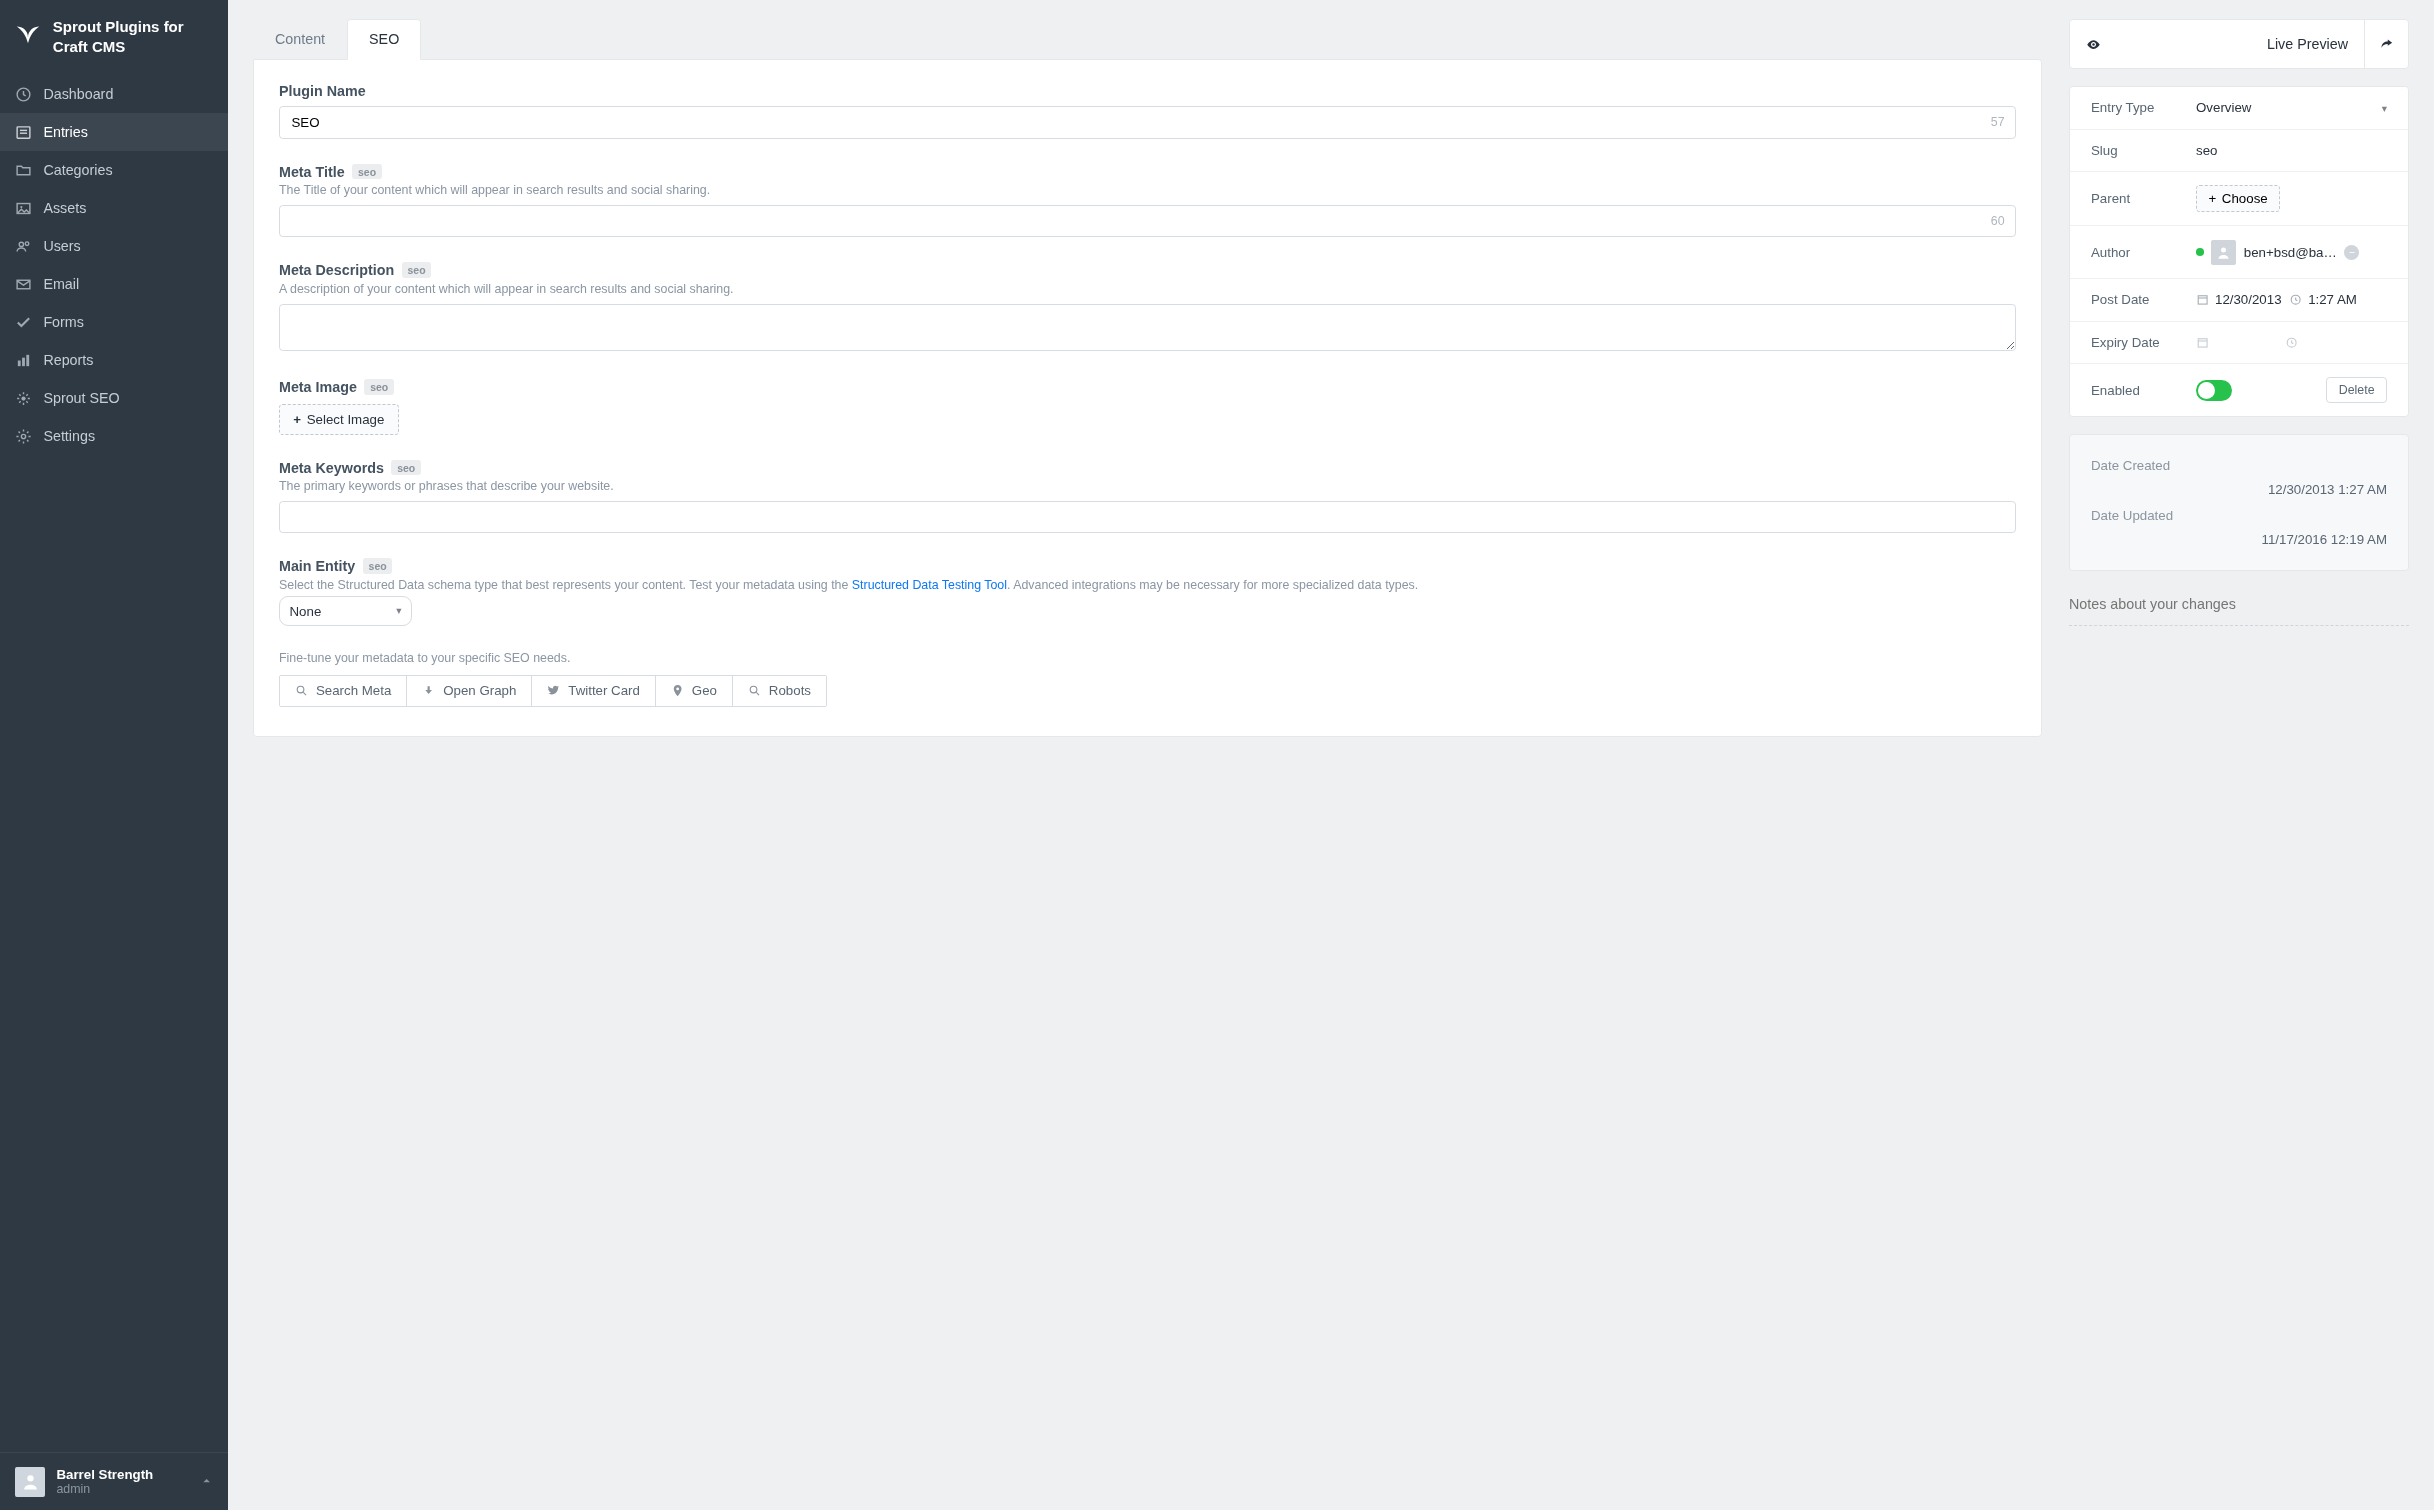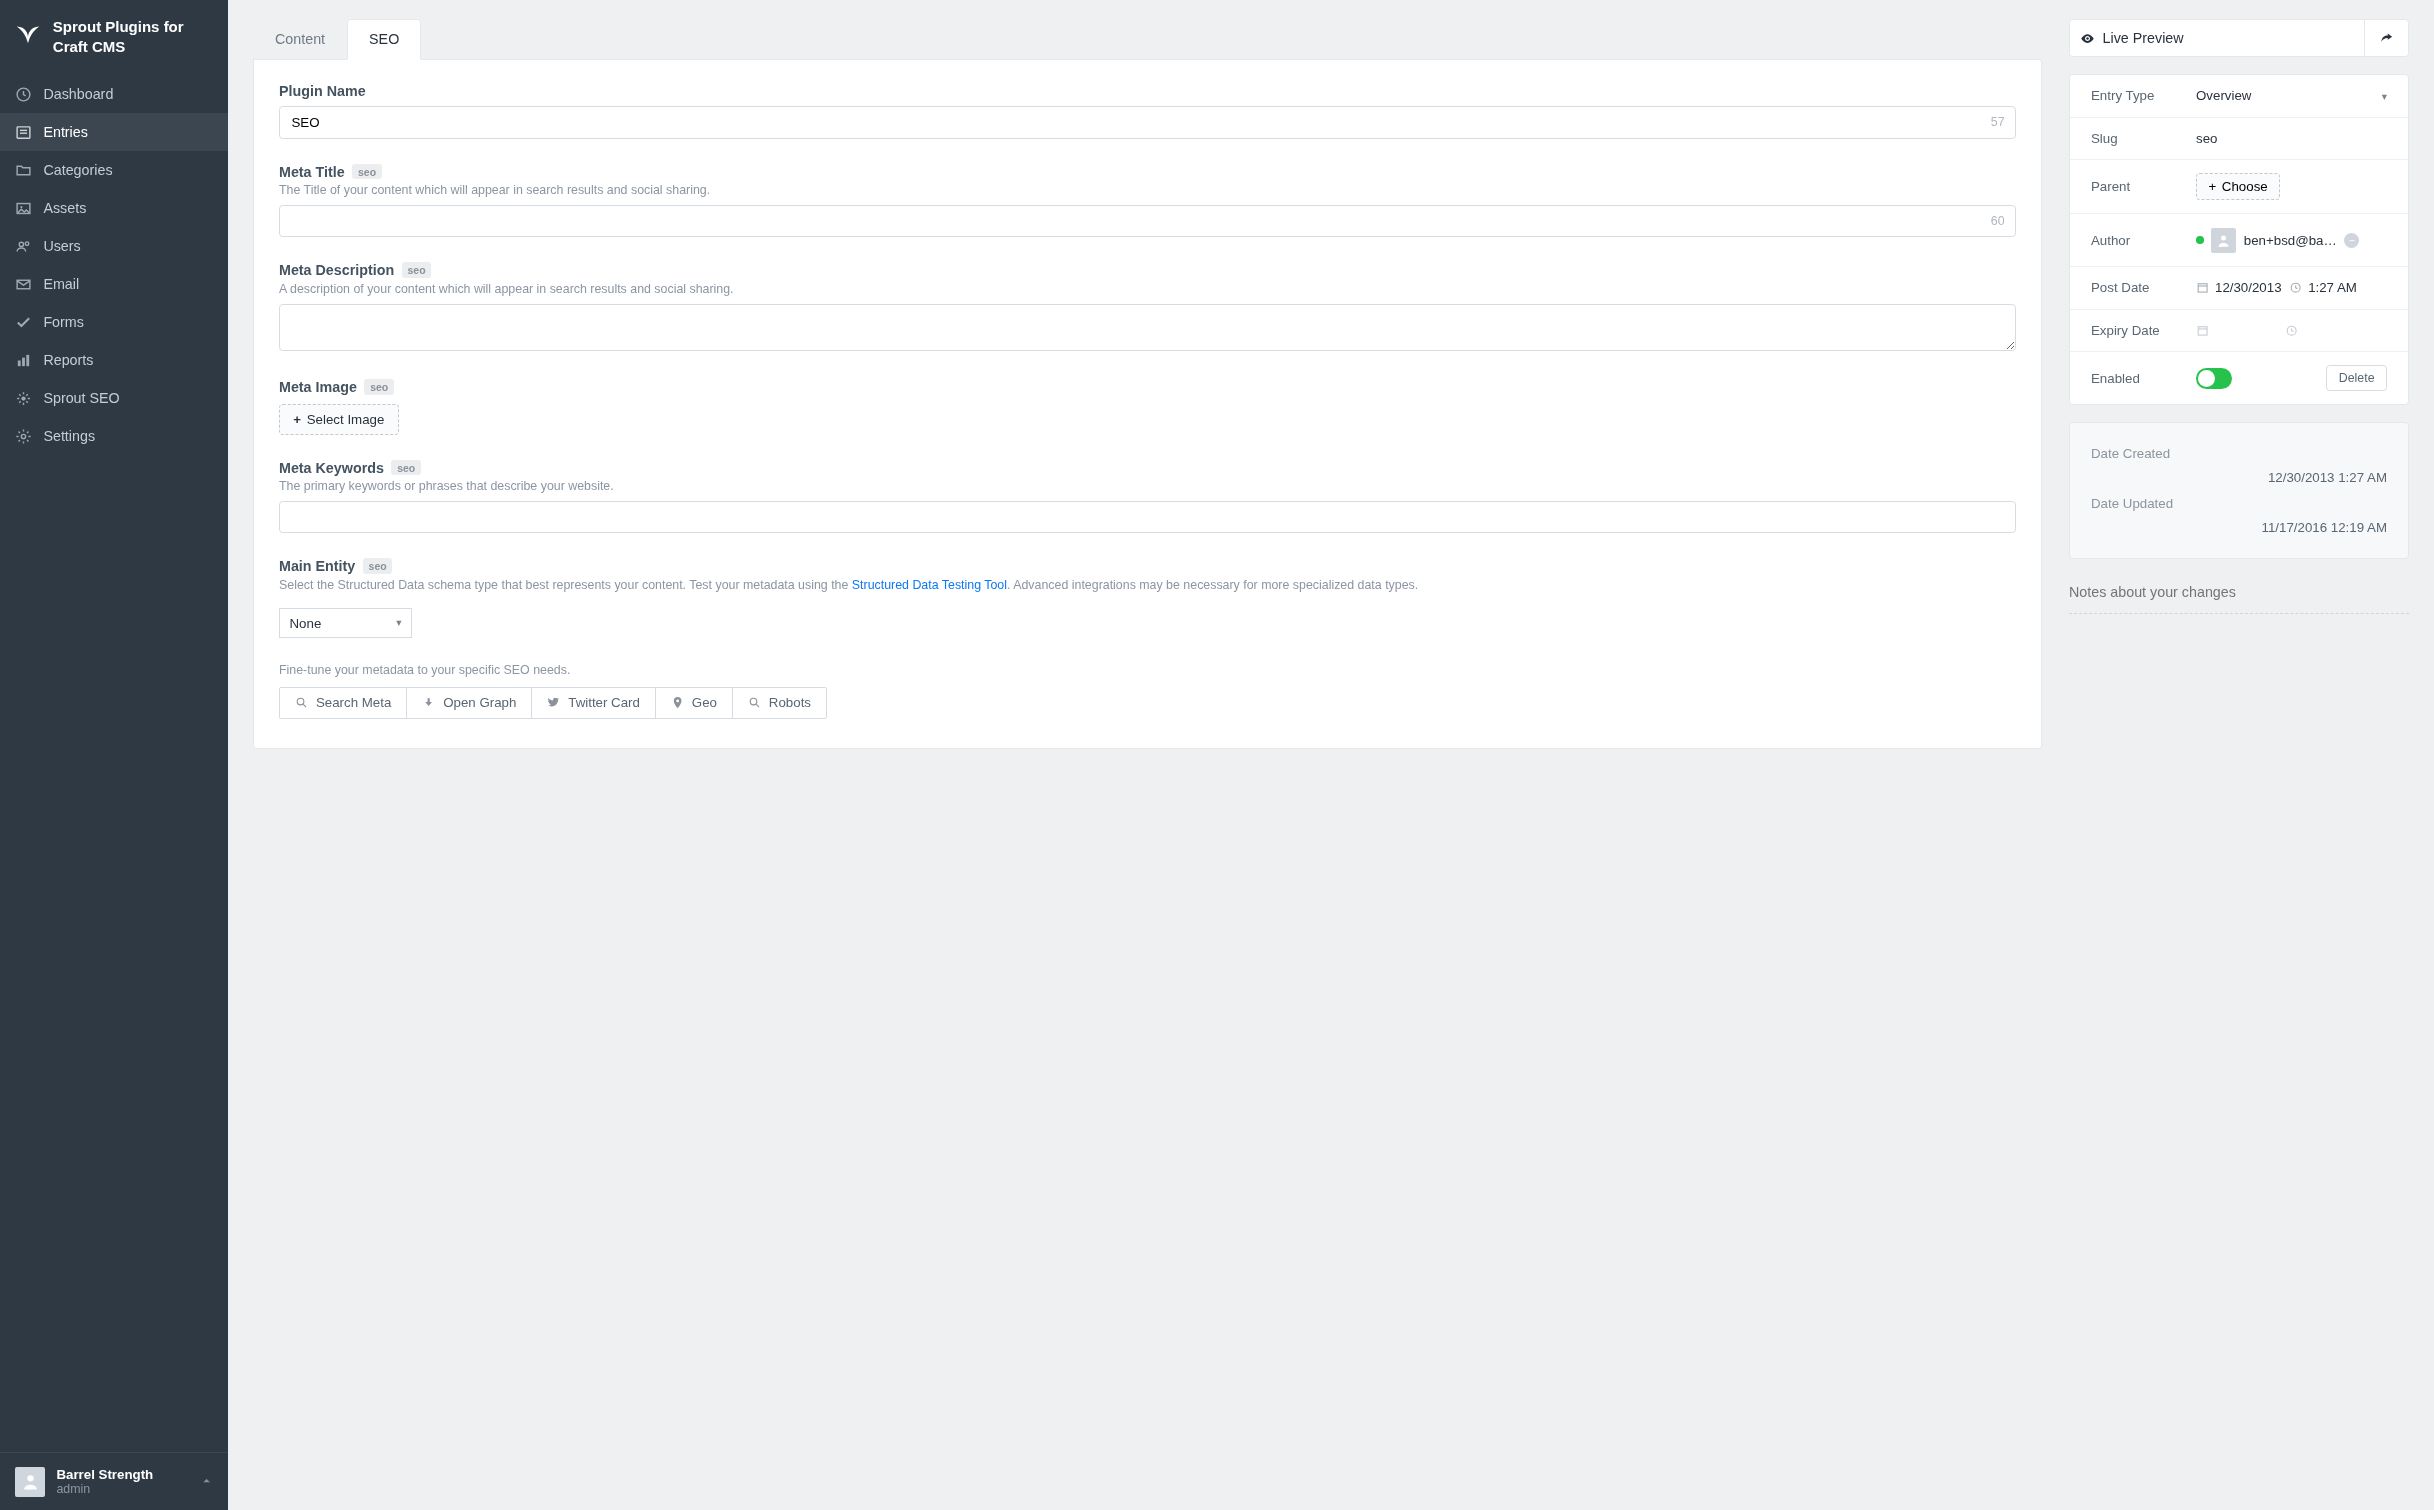--- a/index.html
+++ b/index.html
@@ -41,32 +41,32 @@
 .field-help a { color: #0d78f2; text-decoration: none; }
 .badge-seo { background: #ecedef; color: #8a929c; font-size: 10.5px; font-weight: 600; padding: 1.9px 5.7px; border-radius: 2.9px; }
 .input-wrap { position: relative; margin-top: 7.6px; }
 .input-wrap input, .input-wrap textarea { width: 100%; padding: 7.6px 42px 7.6px 11.4px; border: 1px solid #d7dce2; border-radius: 3.8px; font-size: 13.3px; font-family: inherit; }
 .input-wrap textarea { min-height: 46px; resize: vertical; }
 .char-count { position: absolute; right: 11.4px; top: 50%; transform: translateY(-50%); color: #b0b7bf; font-size: 12.4px; }
 
 .dashed-btn { display: inline-flex; align-items: center; gap: 5.7px; padding: 6.7px 13.3px; border: 1px dashed #c1c8d0; border-radius: 3.8px; background: #fafbfc; color: #29323d; font-size: 13.3px; cursor: pointer; margin-top: 9.5px; }
 .dashed-btn .plus { font-weight: 700; }
 
-.select { display: inline-flex; align-items: flex-start; justify-content: space-between; padding: 6.7px 9.5px; border: 1px solid #d7dce2; border-radius: 0; background: #fff; font-size: 13.3px; margin-top: 16px; min-width: 133px; cursor: pointer; }
+.select { display: inline-flex; align-items: flex-start; justify-content: space-between; padding: 6.7px 9.5px; border: 1px solid #d7dce2; border-radius: 9px; background: #fff; font-size: 13.3px; margin-top: 4px; min-width: 133px; cursor: pointer; }
 .select .caret { opacity: 0.6; font-size: 10.5px; }
 
 .btn-group { display: inline-flex; border: 1px solid #d7dce2; border-radius: 2px; overflow: hidden; margin-top: 9.5px; }
 .btn-seg { padding: 7.6px 15px; background: #fff; border-right: 1px solid #d7dce2; display: flex; align-items: center; gap: 7.6px; cursor: pointer; color: #596673; font-size: 13.3px; }
 .btn-seg:last-child { border-right: none; text-align: center; }
 .btn-seg svg { width: 13.3px; height: 13.3px; fill: #8a929c; }
 
 
 .side-card { background: #fff; border: 1px solid #e5e8eb; border-radius: 3.8px; margin-bottom: 17px; }
 .preview-row { display: flex; }
-.preview-btn { flex: 1; padding: 10px; text-align: center; font-size: 14.3px; font-weight: 500; color: #29323d; cursor: pointer; display: flex; align-items: center; justify-content: flex-start; gap: 7.6px; }
+.preview-btn { flex: 1; padding: 16px; text-align: center; font-size: 14.3px; font-weight: 500; color: #29323d; cursor: pointer; display: flex; align-items: center; justify-content: space-between; gap: 7.6px; }
 .share-btn { width: 44px; border-left: 1px solid #e5e8eb; display: flex; align-items: center; justify-content: center; cursor: pointer; }
 
 .meta-row { display: flex; align-items: center; padding: 13.3px 21px; border-bottom: 1px solid #eef0f2; }
 .meta-row:last-child { border-bottom: none; }
 .meta-label { width: 105px; color: #596673; font-size: 13.3px; }
 .meta-value { flex: 1; display: flex; align-items: center; gap: 7.6px; color: #29323d; font-size: 13.3px; }
 .meta-value input { border: none; font-size: 13.3px; width: 100%; outline: none; color: #29323d; }
 .select-inline { flex: 1; display: flex; justify-content: space-between; align-items: center; cursor: pointer; }
 
 .dashed-btn-sm { display: inline-flex; align-items: center; gap: 5.7px; padding: 4.8px 11.4px; border: 1px dashed #c1c8d0; border-radius: 3.8px; background: #fafbfc; font-size: 13.3px; cursor: pointer; }

